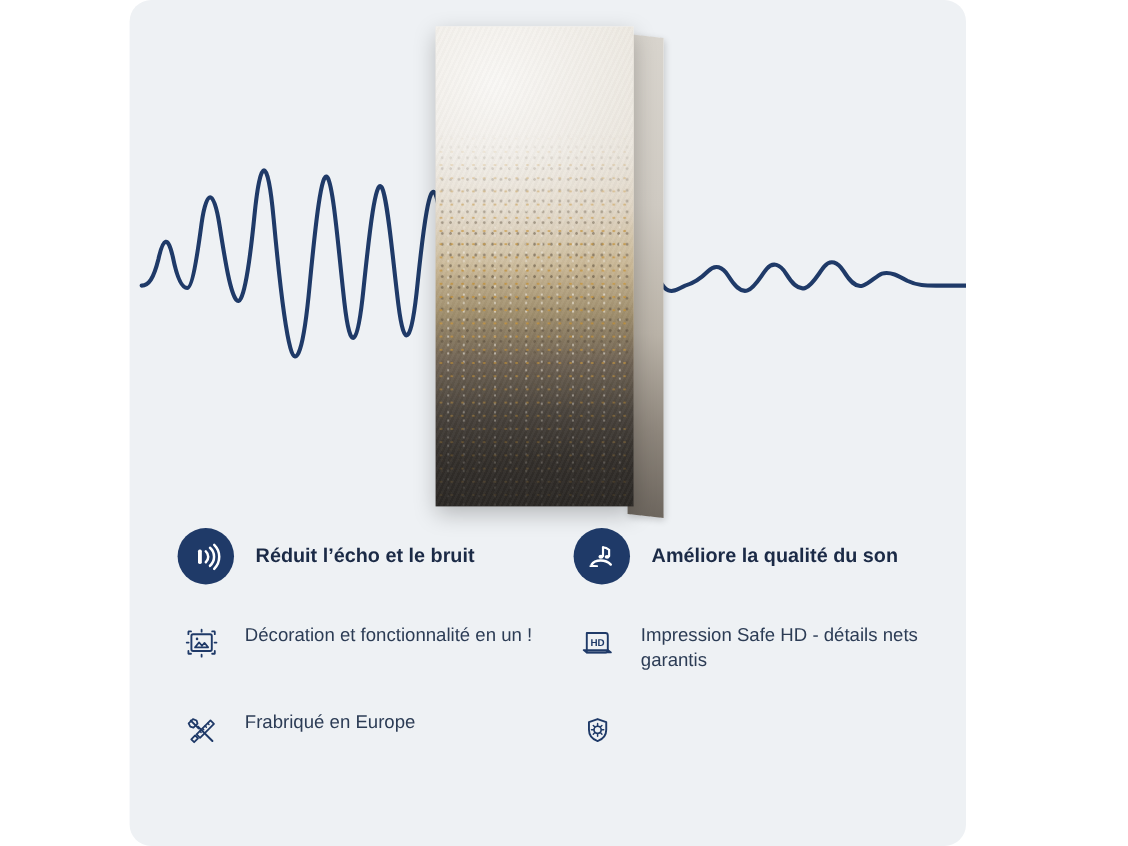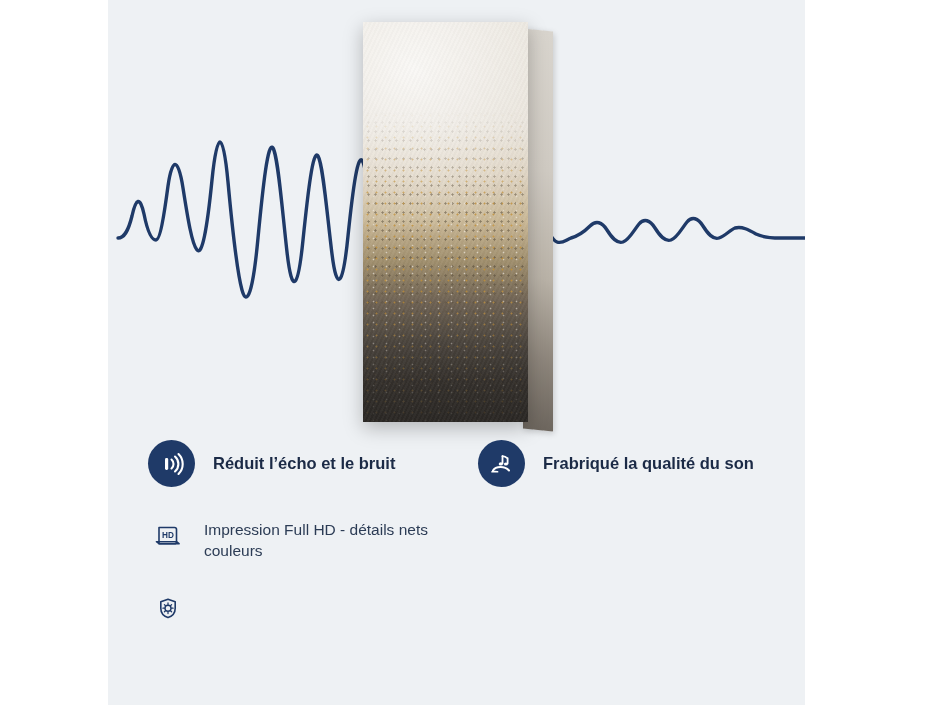--- a/index.html
+++ b/index.html
@@ -20,20 +20,21 @@
     background: #ffffff;
   }
   #canvas-area {
     position: absolute;
     left: 108px;
     top: 0px;
     width: 697px;
     height: 705px;
     background: #eef1f4;
     overflow: hidden;
+    border-radius: 18px;
   }
   
   #waveform {
     position: absolute;
     left: 0;
     top: 0;
     width: 724px;
     height: 705px;
     pointer-events: none;
   }
@@ -232,39 +233,64 @@
             <svg width="28" height="28" viewBox="0 0 28 28">
               <path d="M14.5 6.2v7.2" stroke="#ffffff" stroke-width="1.8" stroke-linecap="round" fill="none"></path>
               <path d="M14.5 6.2c1.6.2 3.3.6 4.3 1.6" stroke="#ffffff" stroke-width="1.8" stroke-linecap="round" fill="none"></path>
               <ellipse cx="12.8" cy="13.9" rx="2.1" ry="1.7" fill="#ffffff"></ellipse>
               <path d="M19.6 8.1v5.4" stroke="#ffffff" stroke-width="1.8" stroke-linecap="round" fill="none"></path>
               <ellipse cx="17.9" cy="14.0" rx="2.0" ry="1.6" fill="#ffffff"></ellipse>
               <path d="M5 20.5c1.6-2.8 4.6-3.4 7.6-3.4 3.2 0 6 .9 8.4 3.4" fill="none" stroke="#ffffff" stroke-width="2.0" stroke-linecap="round"></path>
               <path d="M4 21.8c2-.2 3.8-.2 5.6 0" fill="none" stroke="#ffffff" stroke-width="1.6" stroke-linecap="round"></path>
             </svg>
           </div>
-          <div class="feat-title">Frabriqué la qualité du son</div>
+          <div class="feat-title">Améliore la qualité du son</div>
         </div>
       </div>
 
       <div class="row feat-secondary">
+        <div class="col">
+          <div class="icon-box">
+            <svg width="34" height="34" viewBox="0 0 34 34">
+              <rect x="8.5" y="9.5" width="17" height="14" rx="1.4" fill="none" stroke="#1f3a68" stroke-width="1.6"></rect>
+              <path d="M11.5 20.5l3.4-4.2 2.4 2.8 2.1-2.4 3.1 3.8z" fill="none" stroke="#1f3a68" stroke-width="1.4" stroke-linejoin="round"></path>
+              <circle cx="13.2" cy="13.4" r="1.05" fill="#1f3a68"></circle>
+              <path d="M6 7.5v2M6 25.5v-2M28 7.5v2M28 25.5v-2M6.2 7.2h2M25.8 7.2h2M6.2 25.8h2M25.8 25.8h2" stroke="#1f3a68" stroke-width="1.5" stroke-linecap="round"></path>
+              <path d="M17 5.8v1.6M17 26.6v1.6M4.6 16.5h1.6M27.8 16.5h1.6" stroke="#1f3a68" stroke-width="1.5" stroke-linecap="round"></path>
+            </svg>
+          </div>
+          <div class="feat-text">Décoration et fonctionnalité en un !</div>
+        </div>
 
         <div class="col">
           <div class="icon-box">
             <svg width="34" height="34" viewBox="0 0 34 34">
               <path d="M8 8.5h15.5a2 2 0 0 1 2 2v12.2a2 2 0 0 1-2 2H8z" fill="none" stroke="#1f3a68" stroke-width="1.6" stroke-linejoin="round"></path>
               <path d="M25.5 22.7l2.6 2.0H8l-2.6-2.0z" fill="none" stroke="#1f3a68" stroke-width="1.5" stroke-linejoin="round"></path>
               <text x="11" y="19" font-family="Liberation Sans, sans-serif" font-size="8.2" font-weight="bold" fill="#1f3a68">HD</text>
             </svg>
           </div>
-          <div class="feat-text">Impression Full HD - détails nets couleurs</div>
+          <div class="feat-text">Impression Safe HD - détails nets garantis</div>
         </div>
       </div>
 
       <div class="row feat-secondary">
+        <div class="col">
+          <div class="icon-box">
+            <svg width="34" height="34" viewBox="0 0 34 34">
+              <path d="M8 8.5l6.5 6.5" stroke="#1f3a68" stroke-width="1.7" stroke-linecap="round"></path>
+              <path d="M6.2 10.8l3.6-3.6 3.0 1.2.8 2.6-3.4 3.4-2.6-.8z" fill="none" stroke="#1f3a68" stroke-width="1.5" stroke-linejoin="round"></path>
+              <path d="M26 25.5l-12-12" stroke="#1f3a68" stroke-width="1.7" stroke-linecap="round"></path>
+              <path d="M24.4 8.4l2.9 2.9-11.6 11.6-2.9-2.9z" fill="none" stroke="#1f3a68" stroke-width="1.5" stroke-linejoin="round"></path>
+              <path d="M22.1 10.7l1.1 1.1M19.9 12.9l1.1 1.1M17.7 15.1l1.1 1.1M15.5 17.3l1.1 1.1" stroke="#1f3a68" stroke-width="1.2" stroke-linecap="round"></path>
+              <path d="M8.4 24.1l3.2-3.2 2.4 2.4-3.2 3.2z" fill="none" stroke="#1f3a68" stroke-width="1.5" stroke-linejoin="round"></path>
+            </svg>
+          </div>
+          <div class="feat-text">Frabriqué en Europe</div>
+        </div>
 
         <div class="col">
           <div class="icon-box">
             <svg width="34" height="34" viewBox="0 0 34 34">
               <path d="M17 7.2l7.2 2.6v6.4c0 4.6-3.1 8.0-7.2 9.4-4.1-1.4-7.2-4.8-7.2-9.4V9.8z" fill="none" stroke="#1f3a68" stroke-width="1.6" stroke-linejoin="round"></path>
               <circle cx="17" cy="16.2" r="3.0" fill="none" stroke="#1f3a68" stroke-width="1.4"></circle>
               <path d="M17 10.9v1.6M17 20.0v1.6M11.9 16.2h1.6M20.5 16.2h1.6M13.4 12.6l1.1 1.1M19.5 18.7l1.1 1.1M20.6 12.6l-1.1 1.1M14.5 18.7l-1.1 1.1" stroke="#1f3a68" stroke-width="1.25" stroke-linecap="round"></path>
             </svg>
           </div>
         </div>

